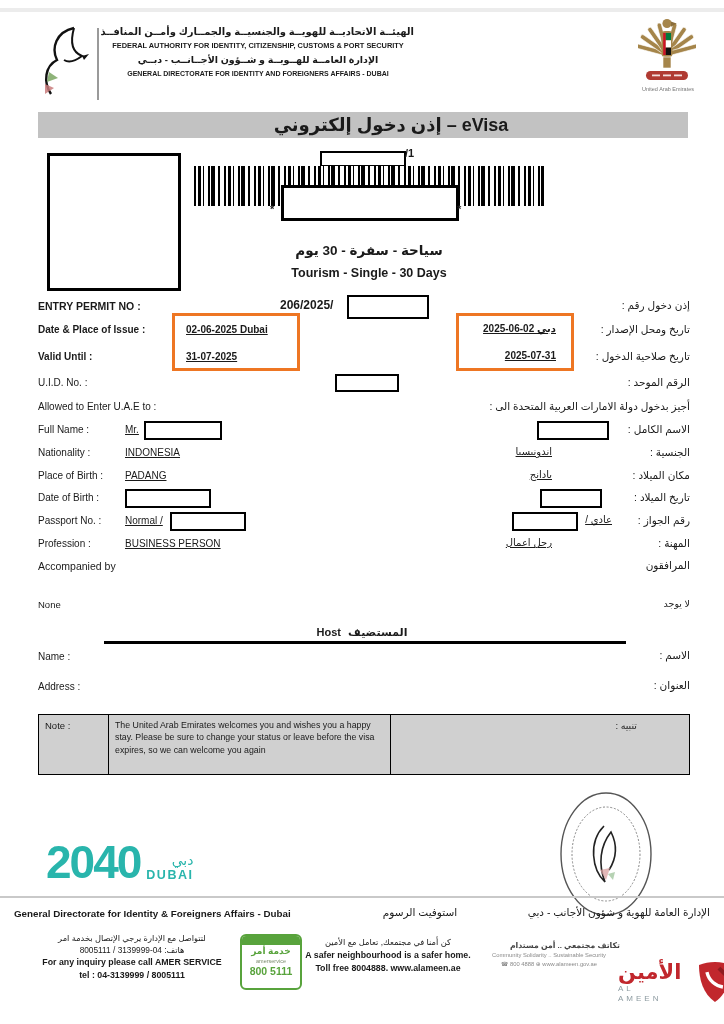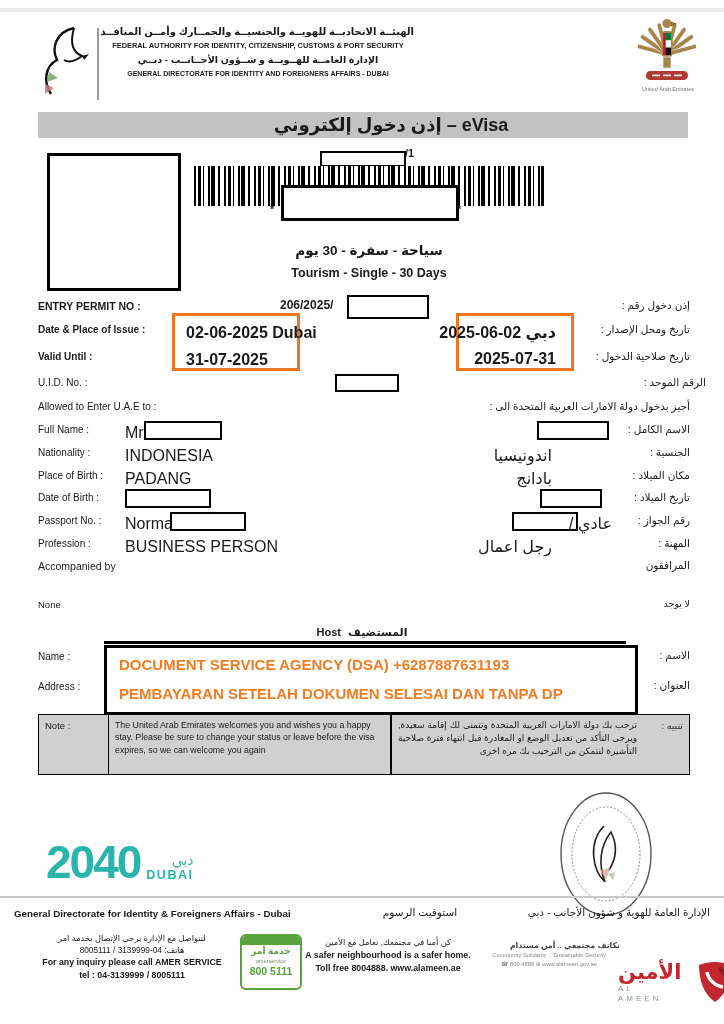--- a/index.html
+++ b/index.html
@@ -6,21 +6,21 @@
   #page{position:relative;width:724px;height:1024px;background:#ffffff;overflow:hidden;
         font-family:"Liberation Sans","DejaVu Sans",sans-serif;color:#1a1a1a;}
   .abs{position:absolute;}
   .b{font-weight:bold;}
   .rtl{direction:rtl;}
   .ctr{text-align:center;}
   .redact{position:absolute;background:#fff;border:2.5px solid #000;}
   .orangebox{position:absolute;border:3px solid #ee7623;}
   .lbl{font-size:10px;}
   .arlbl{font-size:10.5px;direction:rtl;}
-  .val{font-size:16px;}
+  .val{font-size:10px;text-decoration:underline;}
   .barcode{background:repeating-linear-gradient(90deg,
     #000 0 2px,#fff 2px 4px,#000 4px 7px,#fff 7px 9px,#000 9px 10px,#fff 10px 14px,
     #000 14px 16px,#fff 16px 17px,#000 17px 21px,#fff 21px 24px,#000 24px 26px,#fff 26px 30px);}
   .notecell{padding:4px 6px;font-size:8.8px;line-height:1.42;}
   .greenbar{background:#58a33c;}
 </style>
 </head>
 <body>
 
 <div id="page">
@@ -97,21 +97,21 @@
   <div class="abs val b" style="right:168px;top:323px;direction:ltr;">2025-06-02  دبي</div>
   <div class="abs arlbl" style="right:34px;top:323px;">تاريخ ومحل الإصدار :</div>
 
   <div class="abs lbl b" style="left:38px;top:351px;">Valid Until :</div>
   <div class="abs val b" style="left:186px;top:351px;">31-07-2025</div>
   <div class="abs val b" style="right:168px;top:350px;direction:ltr;">2025-07-31</div>
   <div class="abs arlbl" style="right:34px;top:350px;">تاريخ صلاحية الدخول :</div>
 
   <div class="abs lbl" style="left:38px;top:377px;">U.I.D. No. :</div>
   <div class="redact" style="left:335px;top:374px;width:60px;height:14px;"></div>
-  <div class="abs arlbl" style="right:18px;top:376px;">الرقم الموحد :</div>
+  <div class="abs arlbl" style="right:34px;top:376px;">الرقم الموحد :</div>
 
   <div class="abs lbl" style="left:38px;top:401px;">Allowed to Enter U.A.E to :</div>
   <div class="abs arlbl" style="right:34px;top:400px;">أجيز بدخول دولة الامارات العربية المتحدة الى :</div>
 
   <div class="abs lbl" style="left:38px;top:424px;">Full Name :</div>
   <div class="abs val" style="left:125px;top:424px;">Mr.</div>
   <div class="redact" style="left:144px;top:421px;width:74px;height:15px;"></div>
   <div class="redact" style="left:537px;top:421px;width:68px;height:15px;"></div>
   <div class="abs arlbl" style="right:34px;top:423px;">الاسم الكامل :</div>
 
@@ -151,30 +151,25 @@
     <span class="b" style="font-size:11px;">Host</span>
     <span class="b rtl" style="font-size:11px;">المستضيف</span>
   </div>
   <div class="abs" style="left:104px;top:641px;width:522px;height:3px;background:#000;"></div>
 
   <div class="abs lbl" style="left:38px;top:651px;">Name :</div>
   <div class="abs lbl" style="left:38px;top:681px;">Address :</div>
   <div class="abs arlbl" style="right:34px;top:649px;">الاسم :</div>
   <div class="abs arlbl" style="right:34px;top:679px;">العنوان :</div>
 
-  <div class="abs" style="left:104px;top:645px;width:516px;height:62px;border:3.5px solid #000;background:#fff;padding:2px 0 0 12px;box-sizing:content-box;">
-    <div class="b" style="font-size:15px;color:#f07d23;line-height:29px;white-space:nowrap;">DOCUMENT SERVICE AGENCY (DSA) +6287887631193</div>
-    <div class="b" style="font-size:15px;color:#f07d23;line-height:29px;white-space:nowrap;">PEMBAYARAN SETELAH DOKUMEN SELESAI DAN TANPA DP</div>
-  </div>
 
   <div class="abs" style="left:38px;top:714px;width:650px;height:59px;background:#d0d0d0;border:1.5px solid #000;
               display:grid;grid-template-columns:70px 282px 252px 46px;">
     <div class="notecell" style="border-right:1.5px solid #000;font-size:9.5px;">Note :</div>
     <div class="notecell" style="border-right:1.5px solid #000;">The United Arab Emirates welcomes you and wishes you a happy stay. Please be sure to change your status or leave before the visa expires, so we can welcome you again</div>
-    <div class="notecell rtl" style="border-left:1.5px solid #000;font-size:9px;text-align:justify;">ترحب بك دولة الامارات العربية المتحدة وتتمنى لك إقامة سعيدة, ويرجى التأكد من تعديل الوضع او المغادرة قبل انتهاء فترة صلاحية التأشيرة لنتمكن من الترحيب بك مره اخرى</div>
     <div class="notecell rtl" style="font-size:9.5px;">تنبيه :</div>
   </div>
 
   <div class="abs" style="left:46px;top:838px;display:flex;align-items:flex-end;gap:6px;color:#29b5ac;">
     <span class="b" style="font-size:46px;line-height:48px;letter-spacing:-2px;">2040</span>
     <span style="display:flex;flex-direction:column;align-items:flex-end;padding-bottom:4px;">
       <span class="rtl" style="font-size:14px;line-height:15px;">دبي</span>
       <span class="b" style="font-size:12.5px;letter-spacing:1.5px;line-height:14px;">DUBAI</span>
     </span>
   </div>

